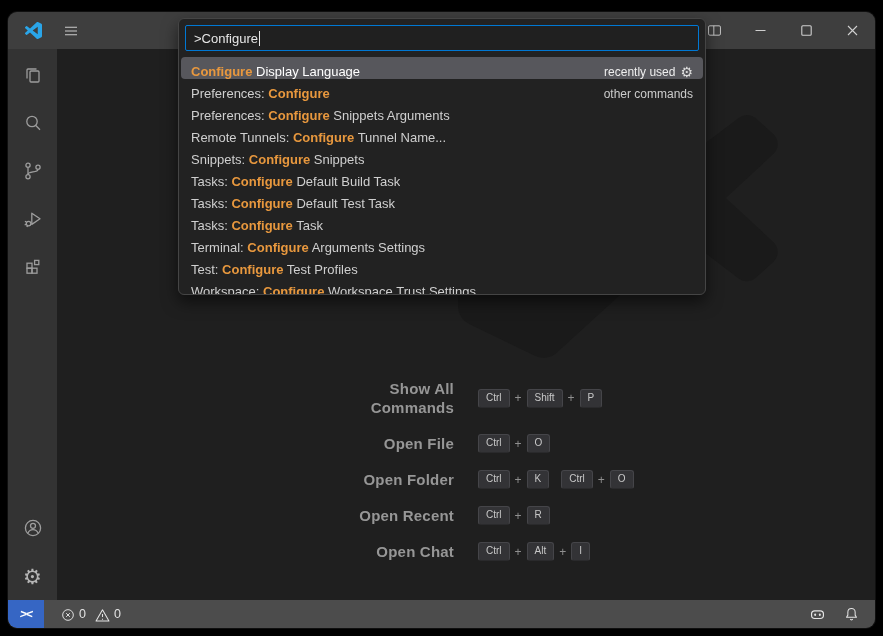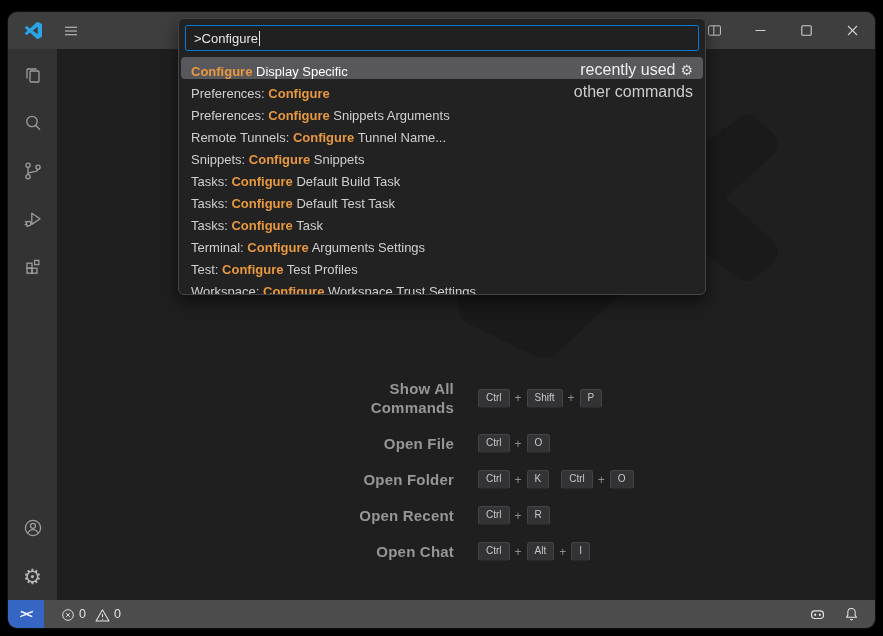--- a/index.html
+++ b/index.html
@@ -51,21 +51,21 @@
     border-radius:2px;display:flex;align-items:center;padding:0 8px;font-size:13px;color:#e6e6e6;
     box-sizing:border-box;}
   .caret{width:1px;height:15px;background:#e6e6e6;margin-left:1px;animation:blink 1s steps(1) infinite;}
   @keyframes blink{50%{opacity:0;}}
   .qp-list{display:flex;flex-direction:column;}
   .qp-row{height:22px;flex:none;display:flex;align-items:flex-end;margin:0 2px;padding:0 10px;
     border-radius:4px;font-size:13px;color:#cfcfcf;cursor:pointer;}
   .qp-row.selected{background:#57575c;color:#ffffff;}
   .qp-label{display:flex;white-space:pre;overflow:hidden;}
   .match{color:var(--orange,#e8983e);font-weight:bold;}
-  .qp-right{margin-left:auto;display:flex;align-items:center;gap:5px;font-size:16px;color:#cccccc;padding-left:12px;}
+  .qp-right{margin-left:auto;display:flex;align-items:center;gap:5px;font-size:12px;color:#cccccc;padding-left:12px;}
   .qp-row.selected .qp-right{color:#eeeeee;}
   .icon-gear::before{content:"⚙";}
   .qp-gear{font-size:14px;line-height:1;color:#dddddd;}
   .ab-gear{font-size:21px;color:#b5b5b5;line-height:1;}
   svg{display:block;}
 </style>
 </head>
 <body>
 
 <div class="window">
@@ -262,21 +262,21 @@
     </div>
   </div>
 
   <div class="palette">
     <div class="qp-input">
       <span>&gt;Configure</span>
       <span class="caret"></span>
     </div>
     <div class="qp-list" id="qp-list">
         <div class="qp-row selected">
-    <span class="qp-label"><span class="pre"></span><span class="match">Configure</span><span class="post"> Display Specific</span></span>
+    <span class="qp-label"><span class="pre"></span><span class="match">Configure</span><span class="post"> Display Language</span></span>
     <span class="qp-right">
       <span class="qp-hint">recently used</span>
       <span class="icon-gear qp-gear"></span>
     </span>
   </div>
         <div class="qp-row">
     <span class="qp-label"><span class="pre">Preferences: </span><span class="match">Configure</span></span>
     <span class="qp-right">
       <span class="qp-hint">other commands</span>
 

